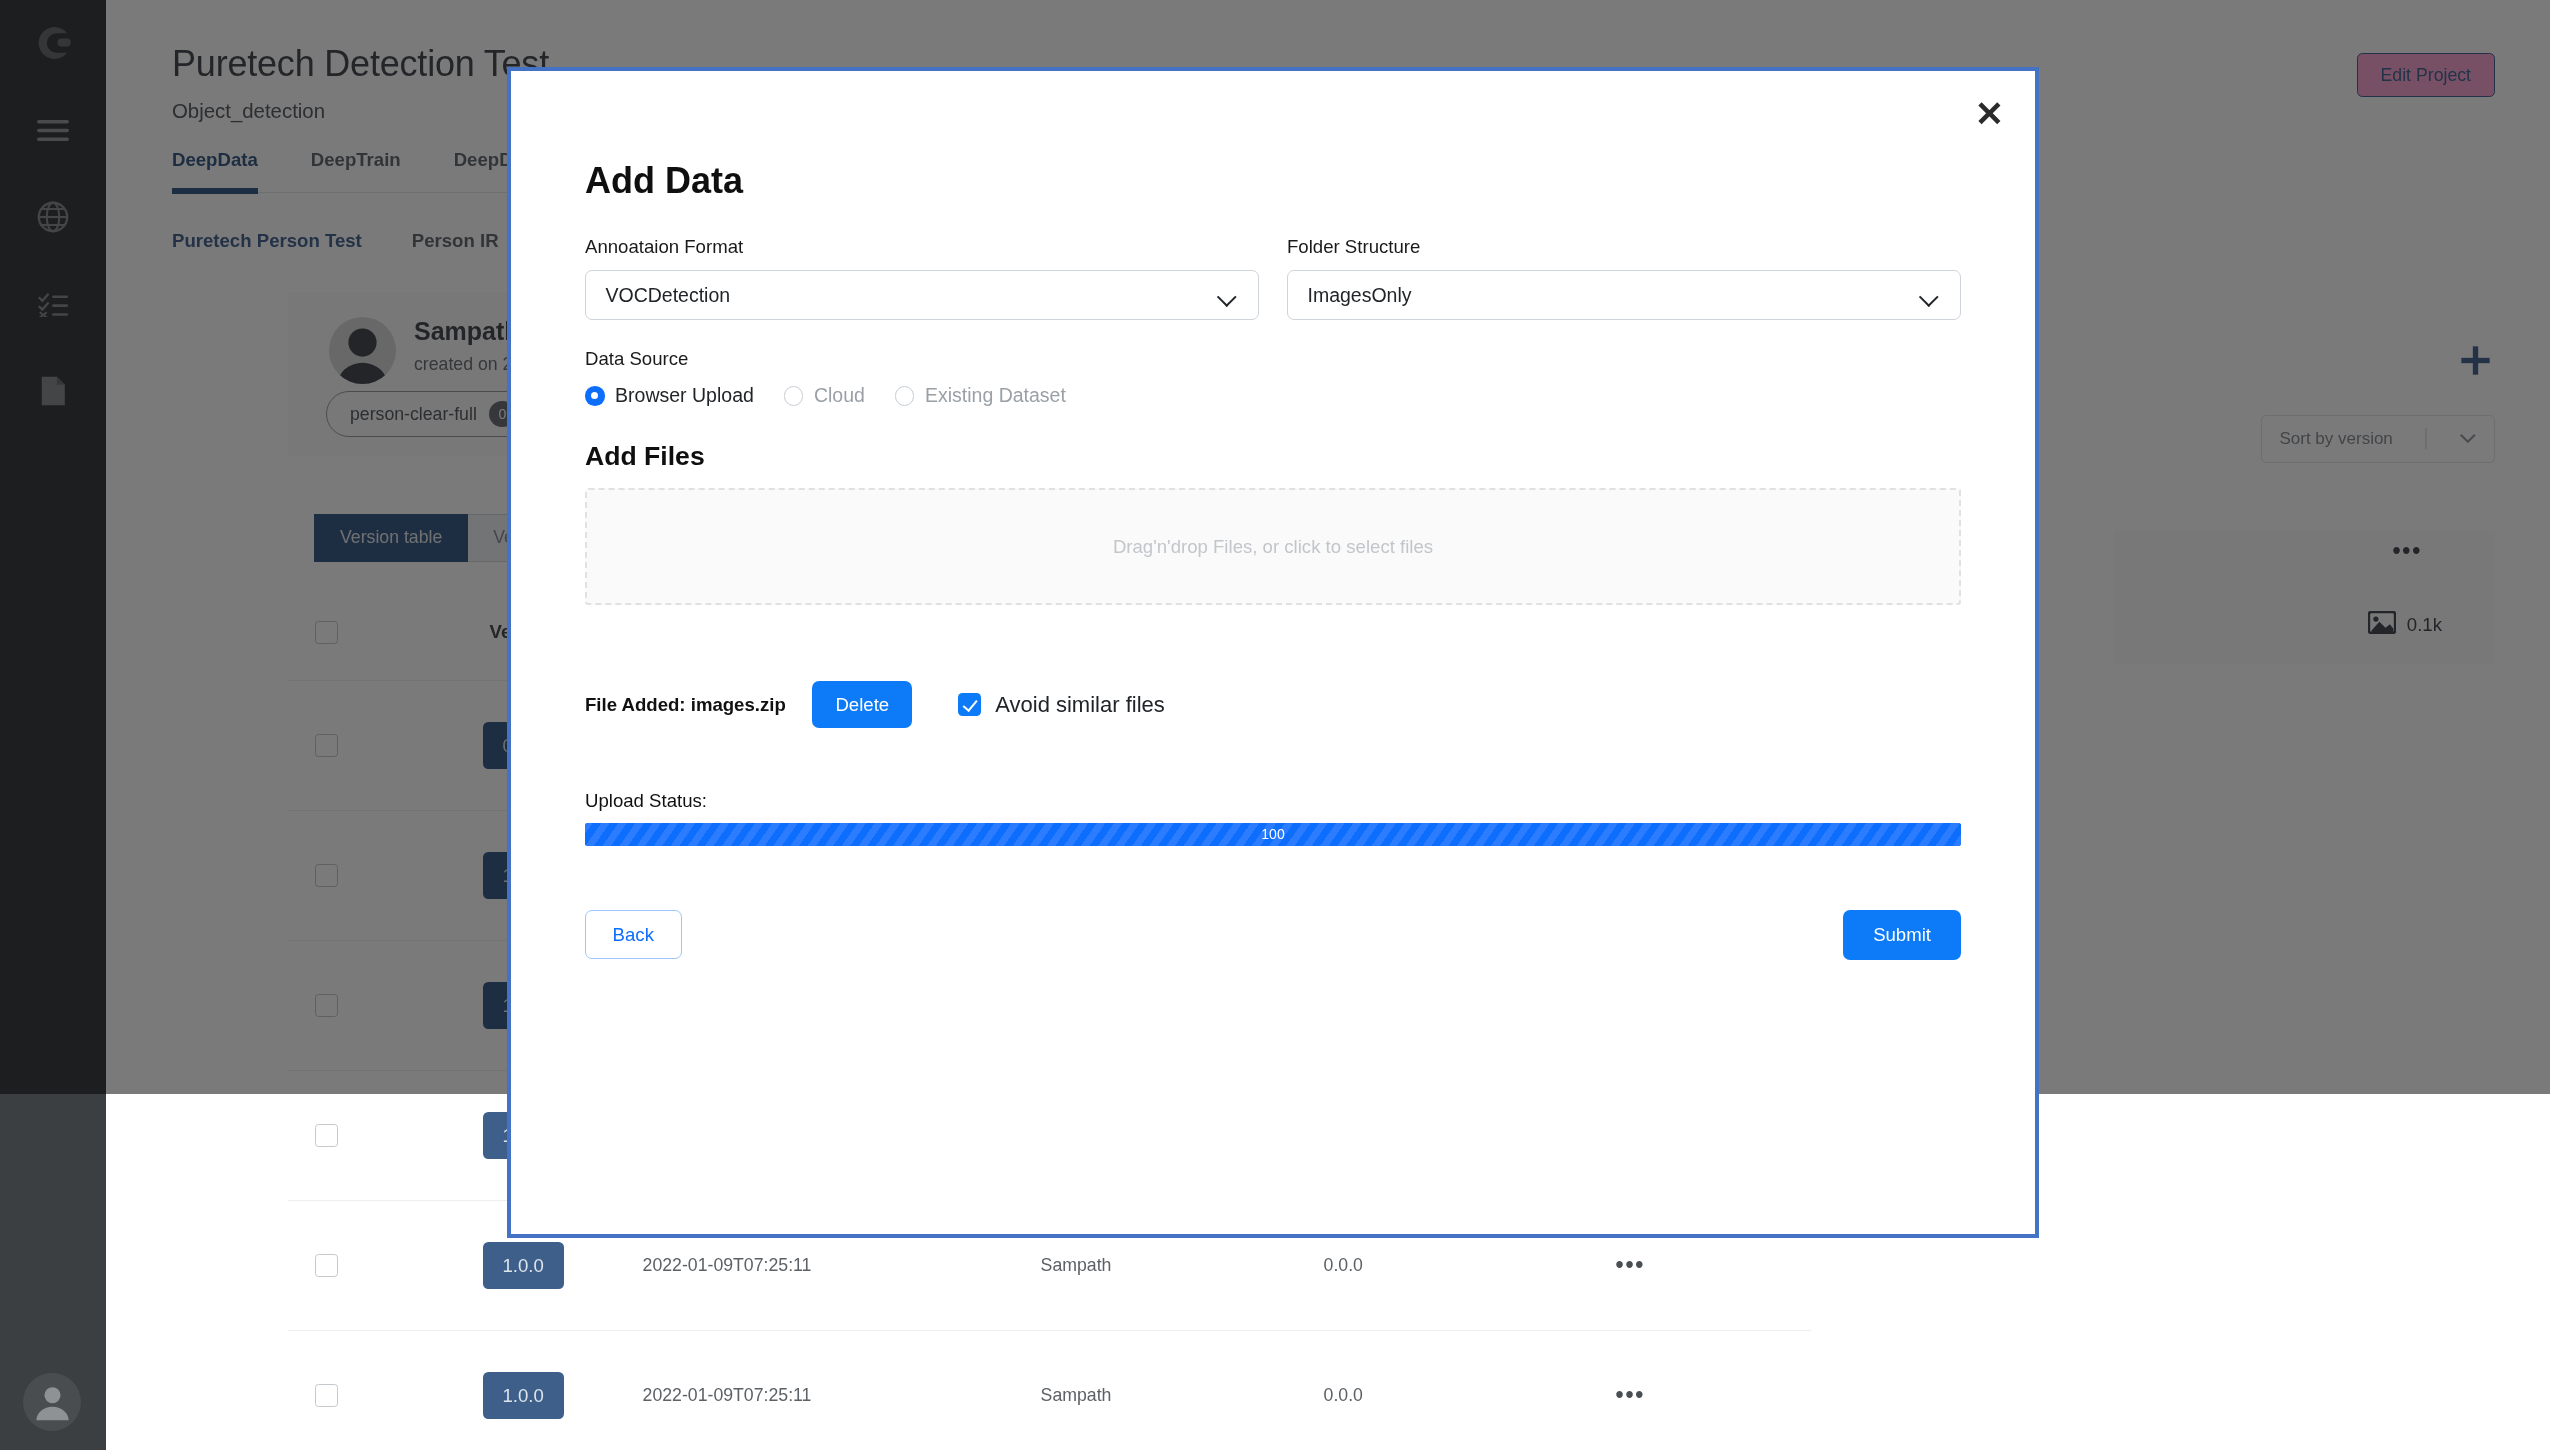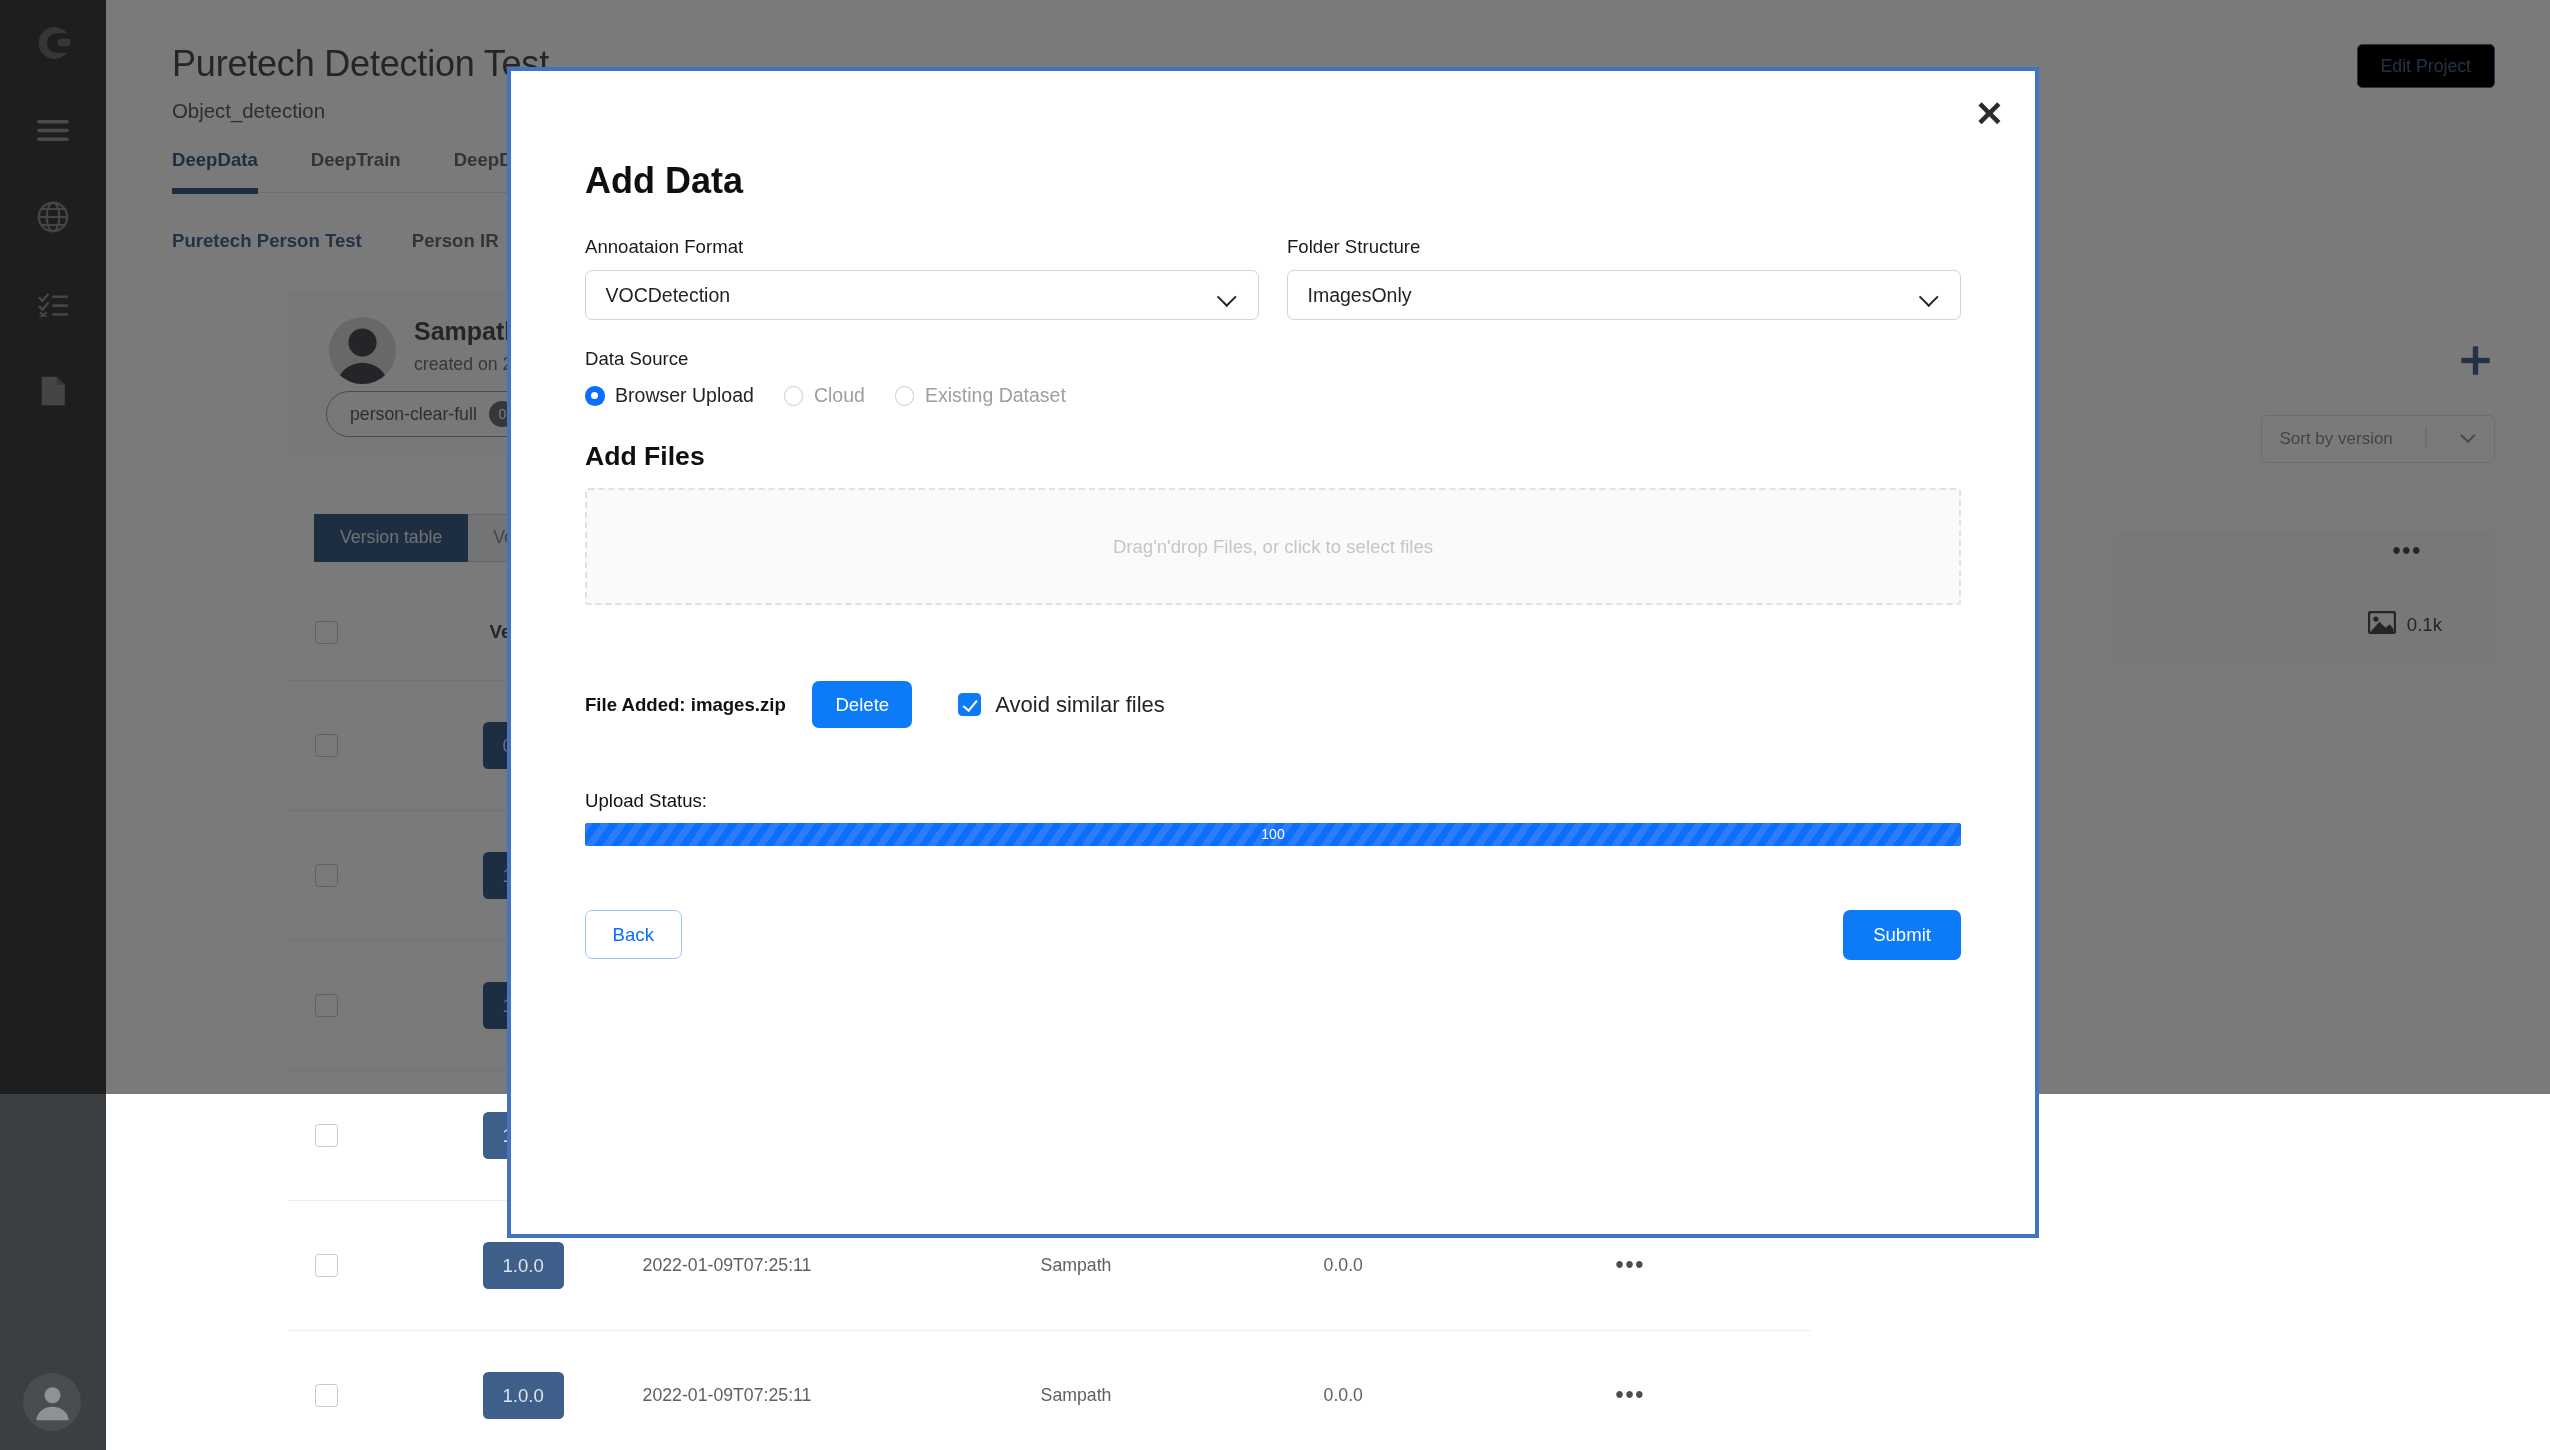--- a/index.html
+++ b/index.html
@@ -53,22 +53,22 @@
     content:""; position:absolute; left:0; right:0; bottom:-12.4px; height:6.2px; background:#3e5f8a;
   }
   .tabs-sub {
     position:absolute; left: 66px; top: 230px;
     display:flex; gap: 50px; align-items:center;
   }
   .tab-sub { font-size: 18.6px; font-weight: 700; color:#6a6f75; }
   .tab-sub.active { color:#4c6a96; }
 
   .edit-project-btn {
-    position:absolute; right: 55px; top: 44px;
-    border: 1.8px solid #4c6a96; color:#4c6a96; background:#000000;
+    position:absolute; right: 55px; top: 53px;
+    border: 1.8px solid #4c6a96; color:#4c6a96; background:#f9a8d4;
     font-size: 17.7px; border-radius: 5.3px; padding: 10.6px 23px;
   }
 
   .info-card {
     position:absolute; left: 182px; top: 292px; width: 1523px; height: 164px;
     background:#fbfbfc;
   }
   .info-avatar {
     position:absolute; left: 223px; top: 317px;
     width: 67px; height: 67px; border-radius:50%;

